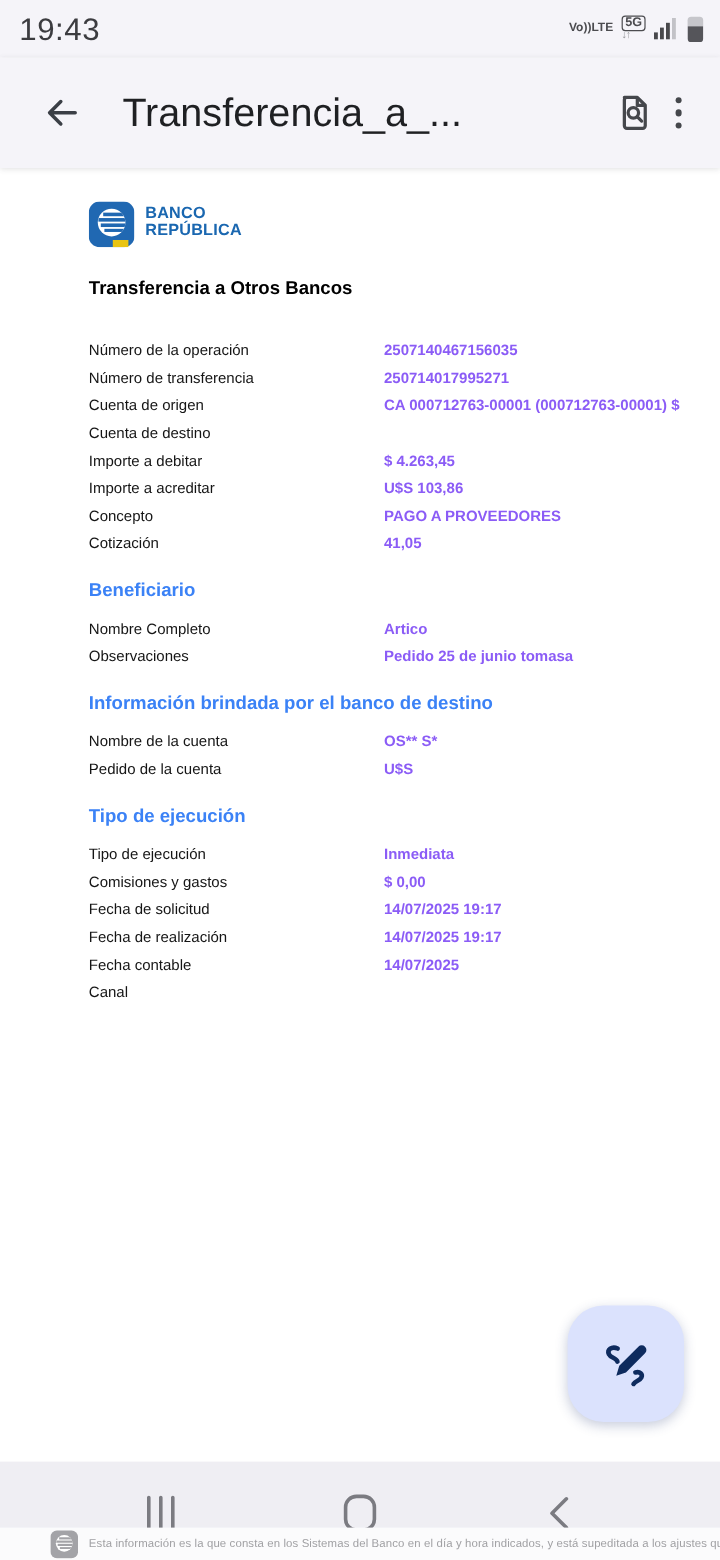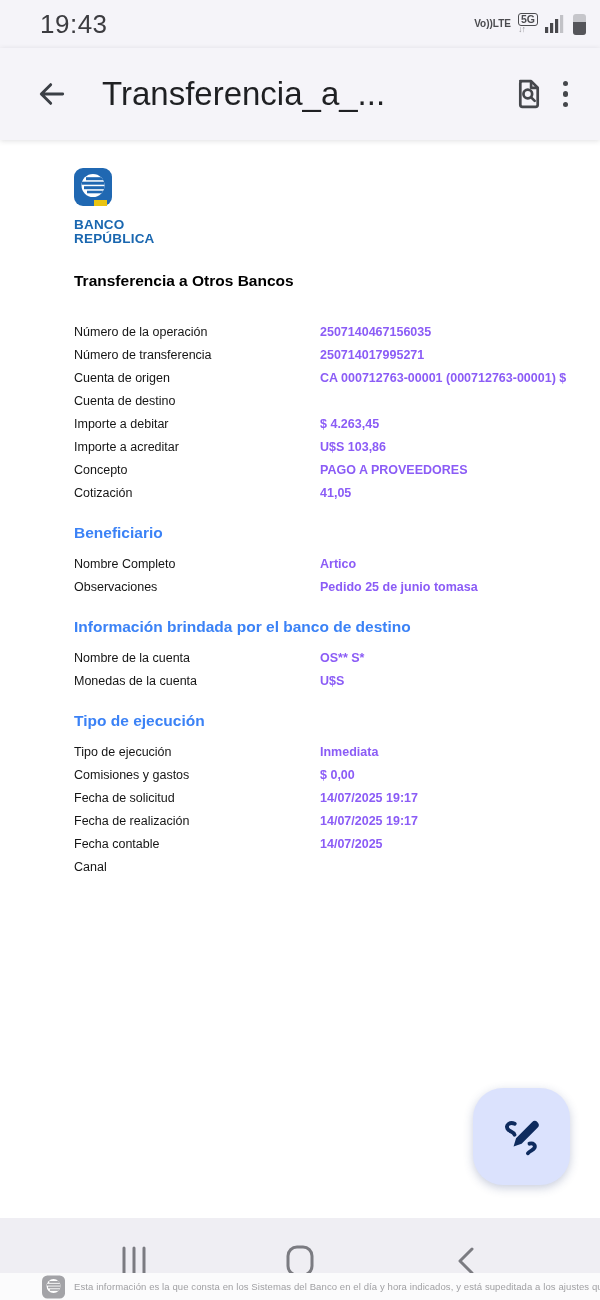--- a/index.html
+++ b/index.html
@@ -3,21 +3,21 @@
 <meta charset="utf-8">
 <style>
   * { margin:0; padding:0; box-sizing:border-box; }
   html,body { width:600px; height:1300px; }
   body { font-family:"Liberation Sans", sans-serif; background:#fff; }
   .screen { position:relative; width:600px; height:1300px; overflow:hidden; background:#fff; }
 
   
   .status-bar { position:absolute; top:0; left:0; right:0; height:48px;
     background:#f5f4f9; display:flex; align-items:center; justify-content:space-between;
-    padding:0 14px 0 40px; }
+    padding:0 14px 0 16px; }
   .status-time { font-size:26px; color:#3c3c40; letter-spacing:0.5px; }
   .status-icons { display:flex; align-items:center; gap:7px; }
   .volte { display:flex; flex-direction:row; line-height:10px; font-size:10px;
     font-weight:bold; color:#4b4b4f; text-align:left;margin-left:16px; }
   .net5g { display:flex; flex-direction:column; align-items:flex-start; line-height:11px; }
   .net5g .box { border:1.6px solid #4c4c50; border-radius:3px; font-size:10.5px;
     font-weight:bold; color:#4c4c50; padding:0 2px; }
   .net5g .arrows { font-size:9px; color:#97979b; margin-top:-2px; letter-spacing:-1px; }
   .battery { position:relative; width:13px; height:21px; border-radius:3px;
     background:#c6c6cb; overflow:hidden; }
@@ -30,21 +30,21 @@
   .hdr-title { flex:1; font-size:33px; color:#1f2023; margin-left:28px;
     white-space:nowrap; overflow:hidden; }
   .icon-btn { background:none; border:none; padding:6px; display:flex; align-items:center;
     justify-content:center; cursor:pointer; }
   .kebab { display:flex; flex-direction:column; gap:5px; padding:6px 10px; }
   .kebab i { width:5.5px; height:5.5px; border-radius:50%; background:#45474c; }
 
   
   .page { position:absolute; top:140px; left:0; right:0; bottom:82px; background:#fff;
     padding:28px 4px 0 74px; overflow:hidden; }
-  .brand-row { display:flex; align-items:flex-start; gap:9px;flex-direction:column; }
+  .brand-row { display:flex; align-items:flex-start; gap:9px; }
   .brand-text { display:flex; flex-direction:column; font-weight:bold; color:#1a67b0;
     font-size:13.5px; line-height:14px; letter-spacing:0.2px; margin-top:3px; }
   .doc-title { font-size:15.5px; font-weight:bold; color:#000; margin-top:26px; }
   .sections { margin-top:35px; }
   .section-heading { font-size:15.5px; font-weight:bold; color:#3b82f6; margin:24px 0 15px; }
   .row { display:flex; margin-bottom:9px; font-size:12.5px; line-height:14px; }
   .row .label { width:246px; flex:none; color:#151515; }
   .row .value { flex:1; font-weight:bold; color:#8b5cf6; white-space:nowrap; overflow:hidden; }
 
   
@@ -177,21 +177,21 @@
         <div class="row">
           <span class="label">Observaciones</span>
           <span class="value">Pedido 25 de junio tomasa</span>
         </div>
         <div class="section-heading">Información brindada por el banco de destino</div>
         <div class="row">
           <span class="label">Nombre de la cuenta</span>
           <span class="value">OS** S*</span>
         </div>
         <div class="row">
-          <span class="label">Monedas de la cuenta</span>
+          <span class="label">Pedido de la cuenta</span>
           <span class="value">U$S</span>
         </div>
         <div class="section-heading">Tipo de ejecución</div>
         <div class="row">
           <span class="label">Tipo de ejecución</span>
           <span class="value">Inmediata</span>
         </div>
         <div class="row">
           <span class="label">Comisiones y gastos</span>
           <span class="value">$ 0,00</span>

